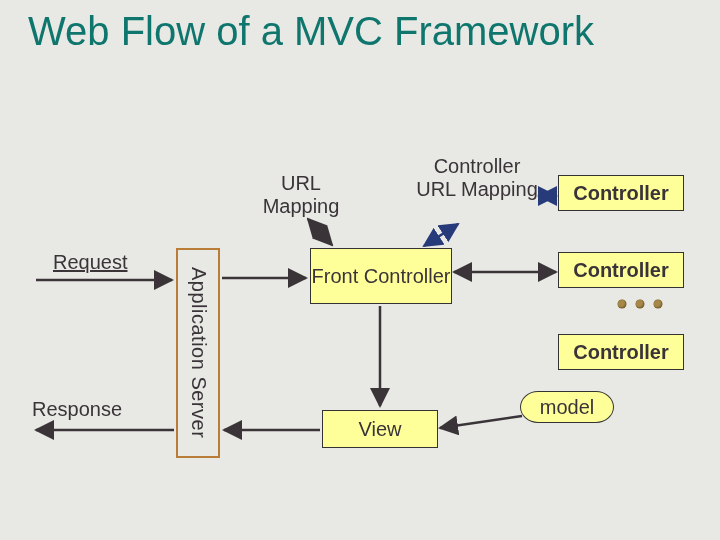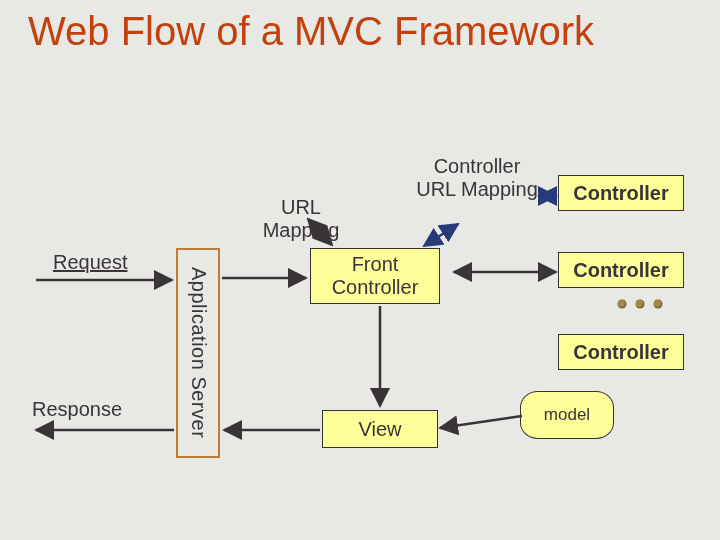--- a/index.html
+++ b/index.html
@@ -11,30 +11,30 @@
     color: #3a3439;
     position: relative;
     overflow: hidden;
   }
   .title {
     position: absolute;
     left: 28px; top: 8px;
     font-size: 40px;
     line-height: 1.15;
     font-weight: 400;
-    color: #c2410c;
+    color: #0f766e;
   }
   .text-label {
     position: absolute;
     font-size: 20px;
     color: #3a3439;
     text-align: center;
   }
   .url-mapping-label {
-    left: 246px; top: 172px; width: 110px; margin-top: 24px;
+    left: 246px; top: 172px; width: 110px;
   }
   .controller-url-label {
     left: 412px; top: 155px; width: 130px;
     font-weight: 400;
   }
   .request-label {
     left: 53px; top: 251px; text-decoration: underline;
   }
   .response-label {
     left: 32px; top: 398px; text-align: center;
@@ -52,32 +52,32 @@
     border: 1px solid #333;
   }
   .controller-box {
     width: 126px; height: 36px; font-weight: bold;
   }
   #ctrl1 { left: 558px; top: 175px; }
   #ctrl2 { left: 558px; top: 252px; }
   #ctrl3 { left: 558px; top: 334px; }
   .front-controller {
     left: 310px; top: 248px;
-    width: 130px; height: 56px;
+    width: 142px; height: 56px;
     line-height: 1.15;
   }
   .view-box {
     left: 322px; top: 410px;
     width: 116px; height: 38px;
   }
   .model-box {
     left: 520px; top: 391px;
-    width: 94px; height: 48px;
+    width: 94px; height: 32px;
     border-radius: 18px / 16px;
-    font-size: 17px;
+    font-size: 20px;
   }
   .app-server {
     position: absolute;
     left: 176px; top: 248px;
     width: 44px; height: 210px;
     border: 2px solid #b97d37;
     background: transparent;
     display: flex;
     align-items: center;
     justify-content: center;

